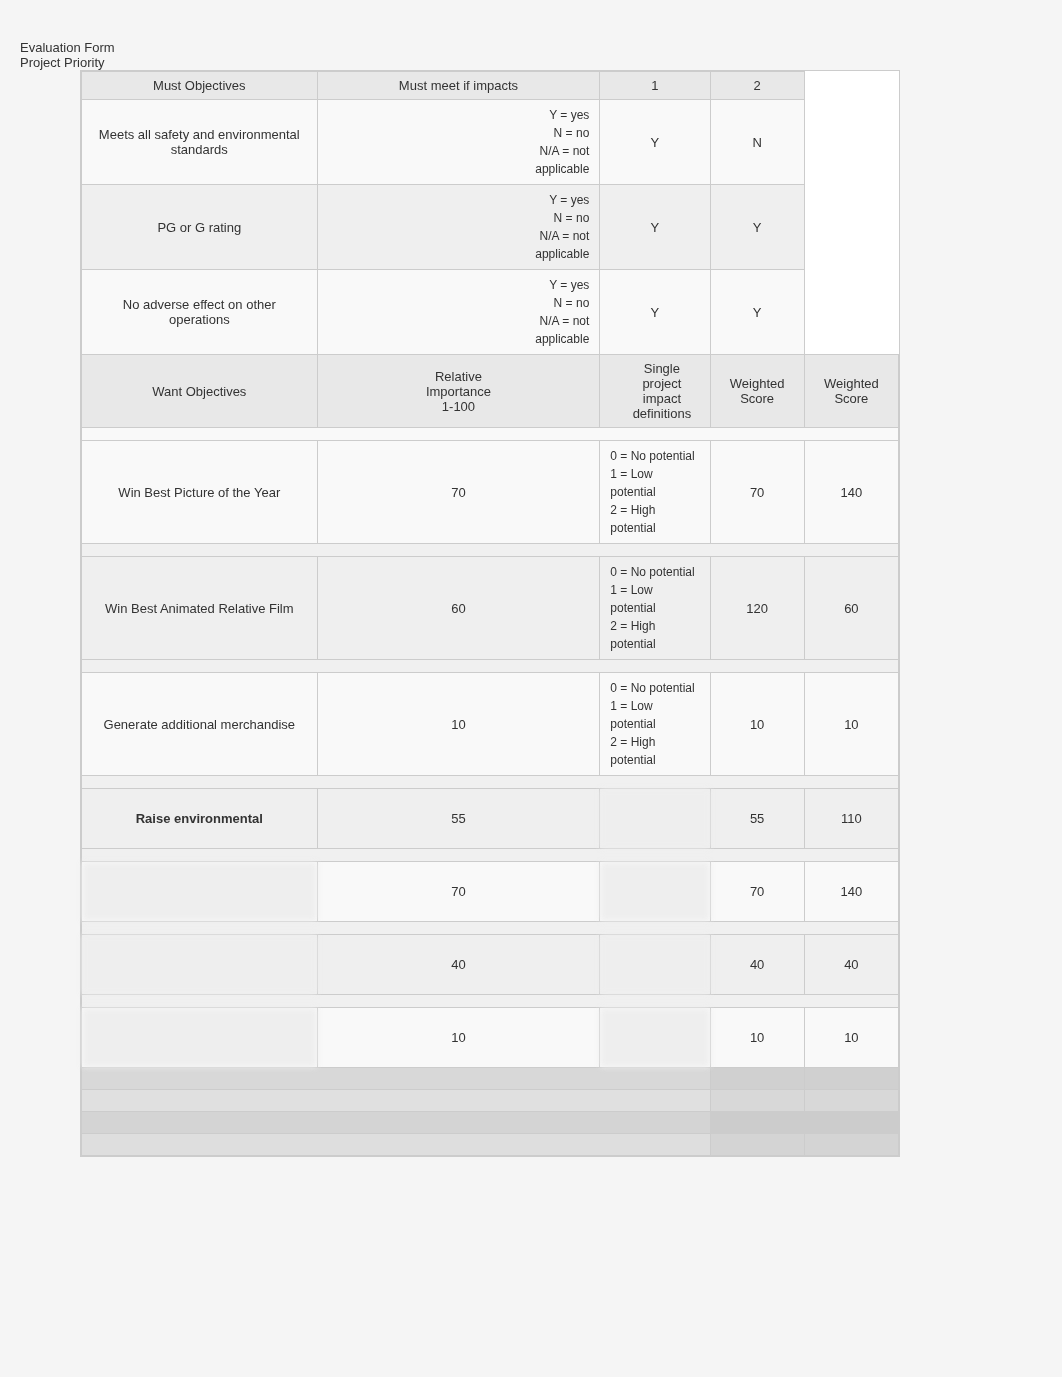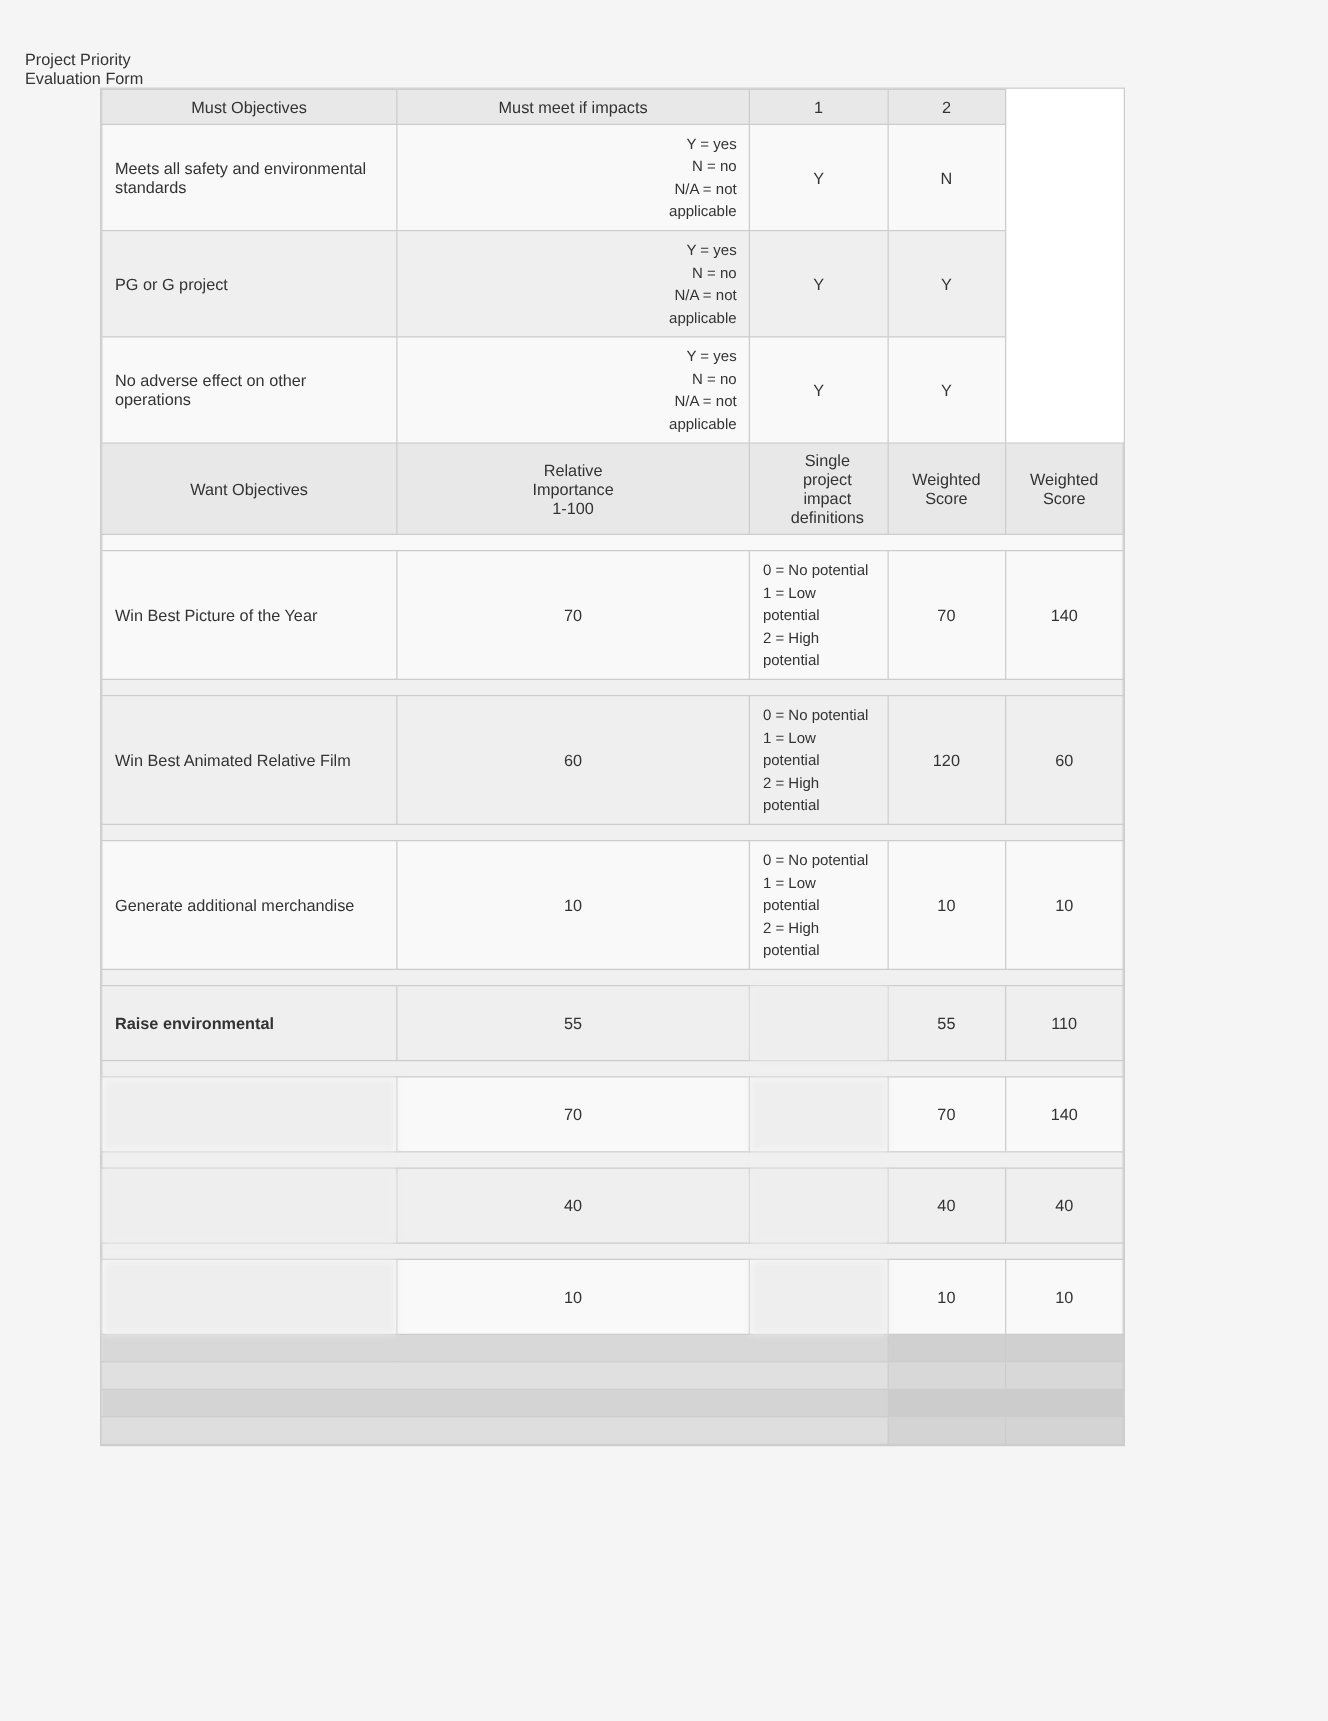--- a/index.html
+++ b/index.html
@@ -31,21 +31,21 @@
     .header-must {
       background: #e8e8e8;
       font-weight: normal;
     }
     
     .header-want {
       background: #e8e8e8;
       font-weight: normal;
     }
     .cell-left {
-      text-align: left;
+      text-align: center;
     }
     .cell-impact {
       text-align: right;
       font-size: 12px;
       line-height: 1.5;
     }
     .row-alt-light {
       background: #f9f9f9;
     }
     .row-alt-dark {
@@ -65,22 +65,22 @@
       background: #ddd;
       height: 22px;
     }
   </style>
 </head>
 <body>
 
 
 
 <div>
+  <div>Evaluation Form</div>
   <div>Project Priority</div>
-  <div>Evaluation Form</div>
 </div>
 
 <div class="table-wrapper">
   <table>
 
     <tbody>
         <tr class="header-must">
       <td style="width:200px;">Must Objectives</td>
       <td style="width:240px;">Must meet if impacts</td>
       <td style="width:60px;">1</td>
@@ -90,21 +90,21 @@
     <tr class="row-alt-light">
       <td class="cell-left">Meets all safety and environmental standards</td>
       <td class="cell-impact" style="white-space:pre-line;">Y = yes
 N = no
       N/A = not
 applicable</td>
       <td>Y</td>
       <td>N</td>
     </tr>
     <tr class="row-alt-dark">
-      <td class="cell-left">PG or G project</td>
+      <td class="cell-left">PG or G rating</td>
       <td class="cell-impact" style="white-space:pre-line;">Y = yes
 N = no
       N/A = not
 applicable</td>
       <td>Y</td>
       <td>Y</td>
     </tr>
     <tr class="row-alt-light">
       <td class="cell-left">No adverse effect on other operations</td>
       <td class="cell-impact" style="white-space:pre-line;">Y = yes

